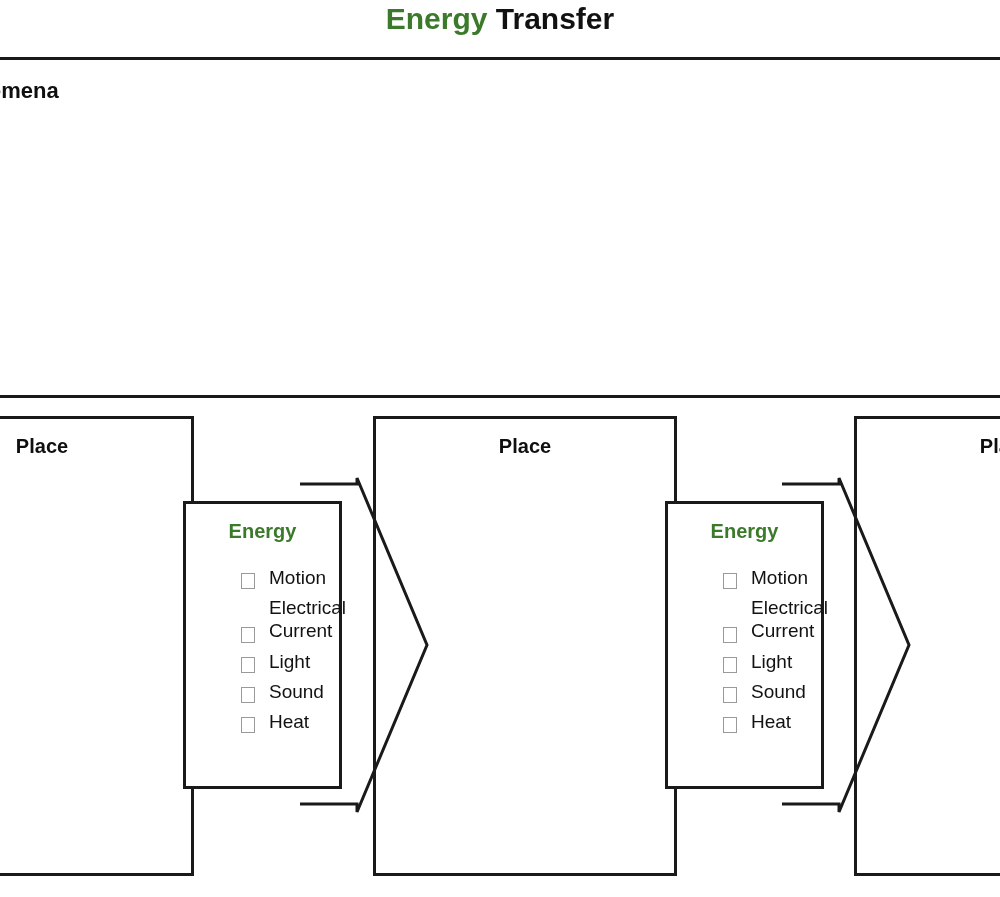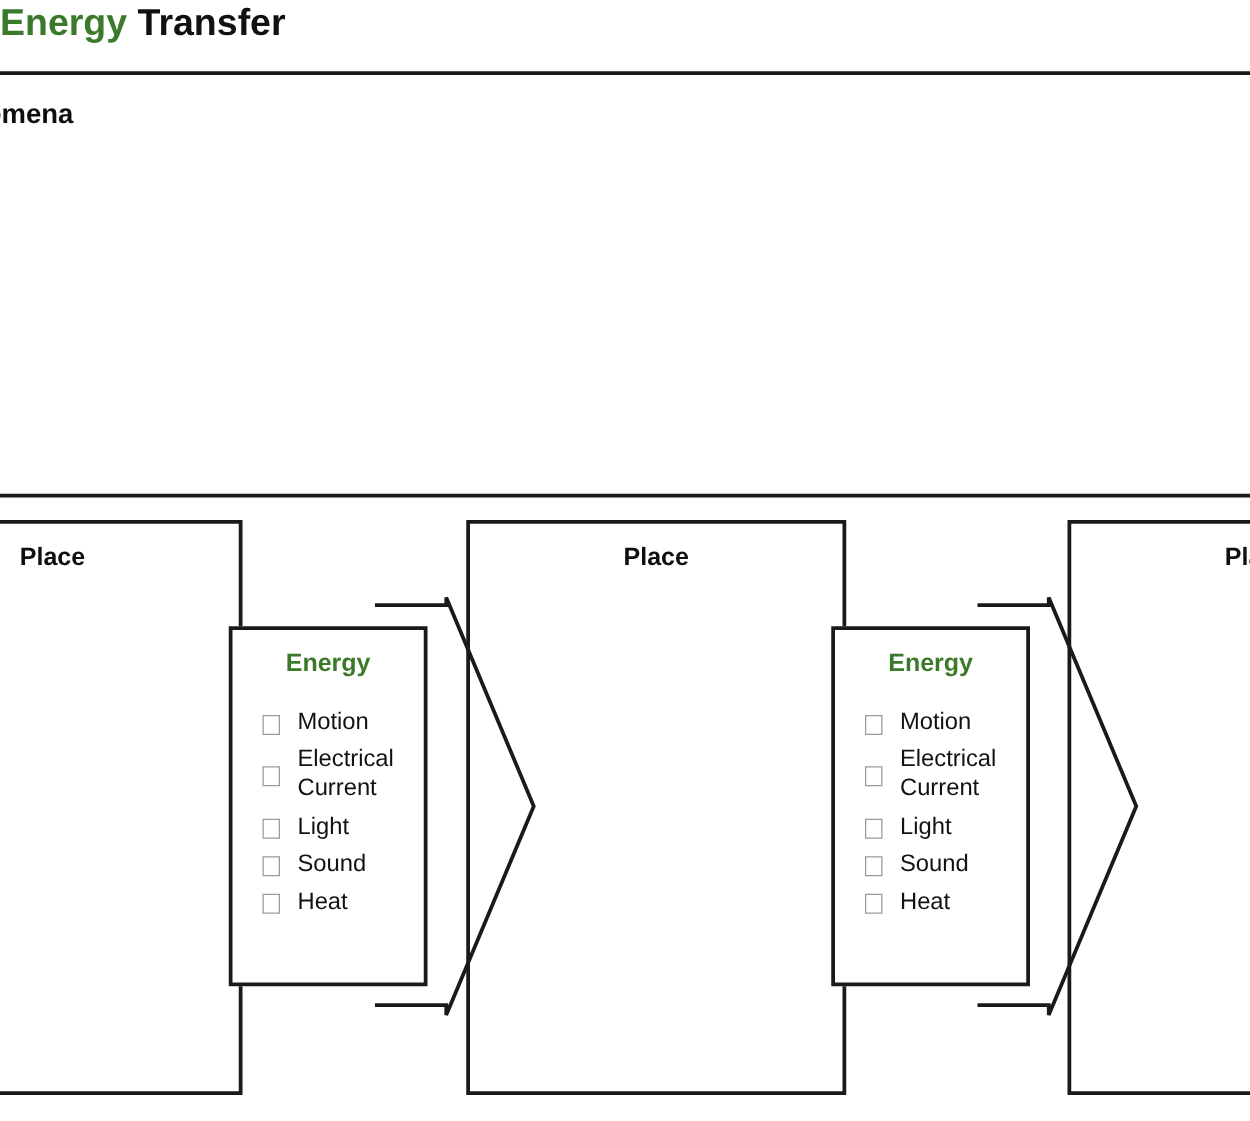--- a/index.html
+++ b/index.html
@@ -19,20 +19,21 @@
     overflow: hidden;
     background: #ffffff;
   }
 
   
   .title {
     position: absolute;
     left: 0;
     top: 2px;
     width: 1000px;
+    text-align: center;
     font-size: 30px;
     font-weight: bold;
     letter-spacing: 0px;
     white-space: nowrap;
   }
   .title .green { color: #3c7a2b; }
   .title .black { color: #111111; }
 
   
   .hrule {
@@ -123,23 +124,24 @@
   }
 
   .energy-list {
     position: absolute;
     left: 24px;
     right: 8px;
     top: 62px;
   }
   .energy-item {
     display: flex;
-    align-items: center;
+    align-items: flex-end;
     margin-bottom: 7px;
     line-height: 1.22;
+    margin-left: 31px;
   }
   .checkbox {
     flex: 0 0 auto;
     width: 14px;
     height: 16px;
     box-sizing: border-box;
     border: 1.5px solid #9a9a9a;
     background: #ffffff;
     margin-top: 4px;
   }

